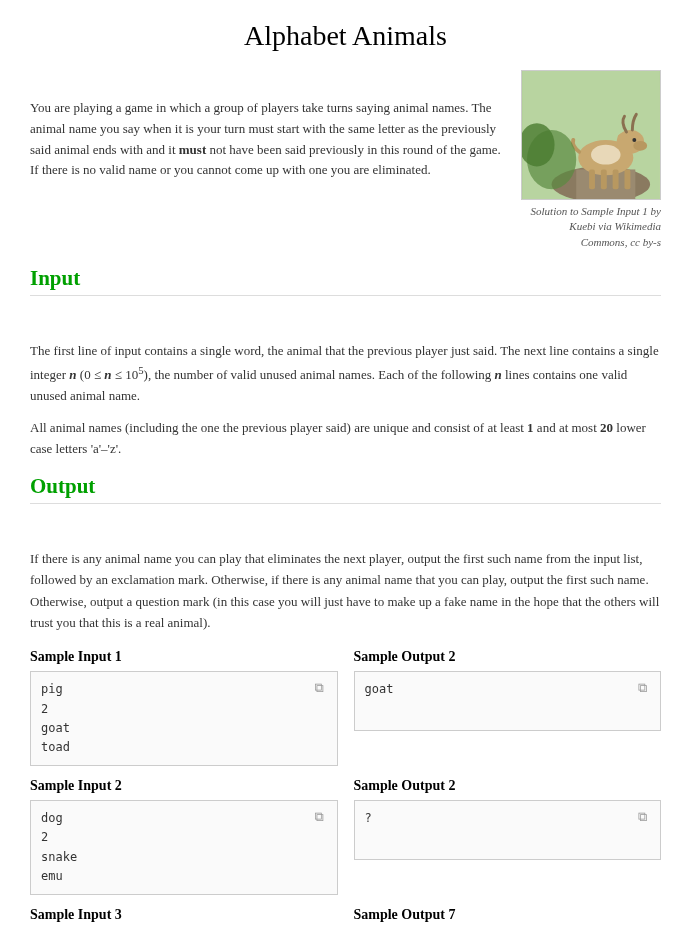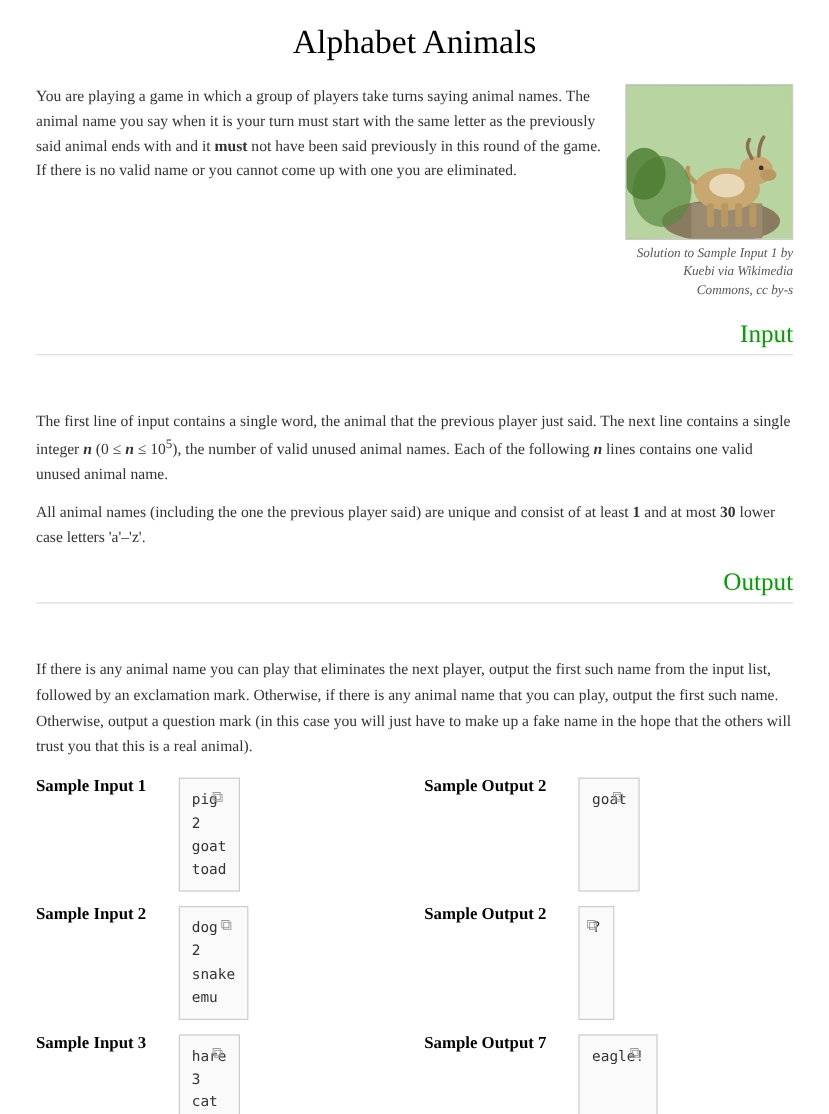--- a/index.html
+++ b/index.html
@@ -22,20 +22,21 @@
     .intro-section {
       display: flex;
       gap: 16px;
       margin-bottom: 16px;
     }
     .intro-text {
       flex: 1;
       font-size: 13px;
       line-height: 1.6;
       color: #333;
+      margin-top: 28px;
     }
     .intro-text p {
       margin-bottom: 10px;
     }
     .intro-image-block {
       width: 140px;
       flex-shrink: 0;
     }
     .goat-image {
       width: 140px;
@@ -52,27 +53,26 @@
     .image-caption {
       font-size: 11px;
       color: #555;
       font-style: italic;
       text-align: right;
       margin-top: 4px;
       line-height: 1.4;
     }
     h2 {
       font-size: 1.5em;
-      font-weight: normal;
+      font-weight: bold;
       color: #00a000;
       border-bottom: 1px solid #ddd;
       padding-bottom: 4px;
       margin-bottom: 10px;
       margin-top: 14px;
-      text-align: right;
     }
     .section-text {
       font-size: 13px;
       line-height: 1.65;
       color: #333;
       margin-bottom: 10px;
       margin-top: 44px;
     }
     .section-text p {
       margin-bottom: 10px;
@@ -107,21 +107,21 @@
       top: 6px;
       right: 6px;
       width: 16px;
       height: 16px;
       cursor: pointer;
       color: #999;
       font-size: 13px;
     }
     .sample-group {
       display: flex;
-      gap: 27px;
+      flex-direction: column;
     }
   </style>
 </head>
 <body>
 
 <h1>Alphabet Animals</h1>
 
 <div class="intro-section">
   <div class="intro-text">
     <p>
@@ -166,21 +166,21 @@
     <div class="image-caption">Solution to Sample Input 1 by Kuebi via Wikimedia Commons, cc by-s</div>
   </div>
 </div>
 
 <h2>Input</h2>
 <div class="section-text">
   <p>
     The first line of input contains a single word, the animal that the previous player just said. The next line contains a single integer <span class="math-italic">n</span> (0 ≤ <span class="math-italic">n</span> ≤ 10<sup>5</sup>), the number of valid unused animal names. Each of the following <span class="math-italic">n</span> lines contains one valid unused animal name.
   </p>
   <p>
-    All animal names (including the one the previous player said) are unique and consist of at least <span class="bold">1</span> and at most <span class="bold">30</span> lower case letters 'a'–'z'.
+    All animal names (including the one the previous player said) are unique and consist of at least <span class="bold">1</span> and at most <span class="bold">20</span> lower case letters 'a'–'z'.
   </p>
 </div>
 
 <h2>Output</h2>
 <div class="section-text">
   <p>
     If there is any animal name you can play that eliminates the next player, output the first such name from the input list, followed by an exclamation mark. Otherwise, if there is any animal name that you can play, output the first such name. Otherwise, output a question mark (in this case you will just have to make up a fake name in the hope that the others will trust you that this is a real animal).
   </p>
 </div>
 

